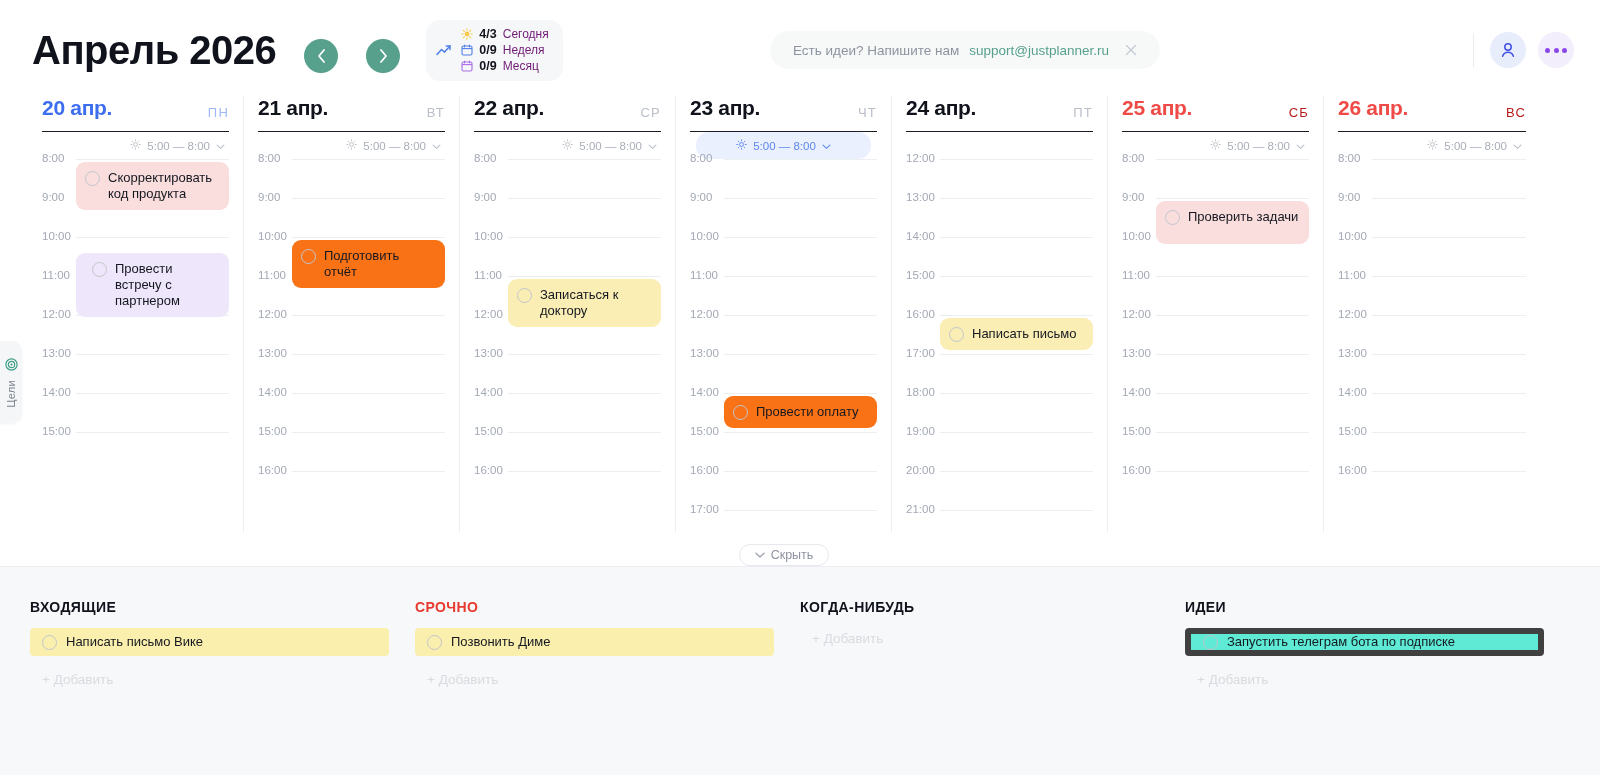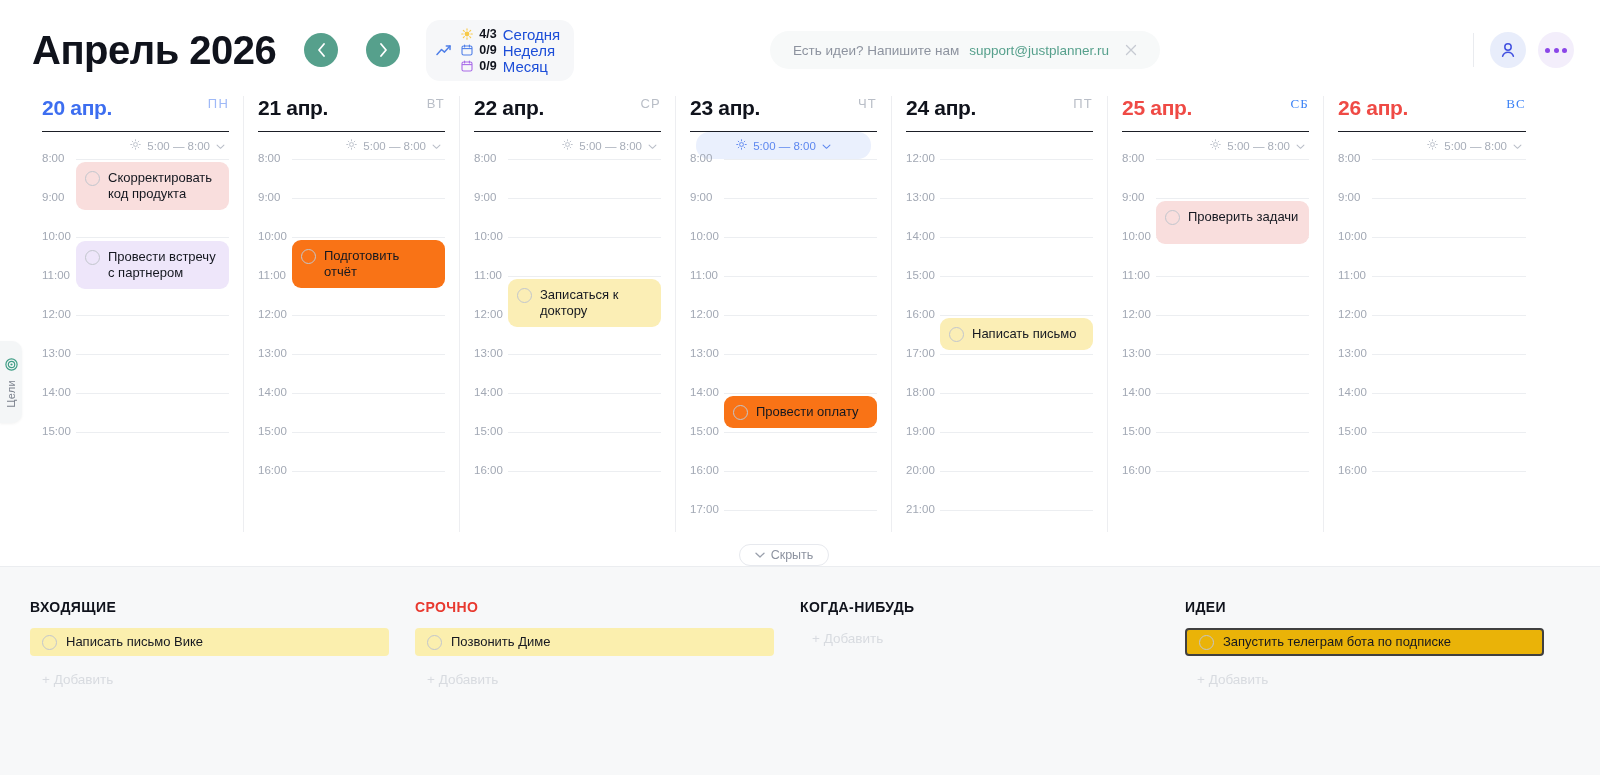--- a/index.html
+++ b/index.html
@@ -11,21 +11,21 @@
     overflow: hidden;
     -webkit-font-smoothing: antialiased;
   }
   .app { position: relative; width: 1600px; height: 775px; background: #fff; }
 
   
   .header {
     position: absolute; top: 0; left: 0; width: 1600px; height: 100px;
     display: flex; align-items: center;
   }
-  .title-wrap { display: flex; align-items: center; gap: 28px; margin-left: 32px; }
+  .title-wrap { display: flex; align-items: flex-end; gap: 28px; margin-left: 32px; }
   .month-title {
     font-size: 40px; font-weight: 700; color: #10131c; letter-spacing: -0.5px;
     white-space: nowrap;
   }
   .nav-btn {
     width: 34px; height: 34px; border-radius: 50%;
     background: #56a08c; color: #fff; border: none;
     display: flex; align-items: center; justify-content: center;
     cursor: pointer; flex: none;
   }
@@ -35,21 +35,21 @@
     margin-left: 26px;
     background: #f6f7f9; border-radius: 14px;
     padding: 7px 14px 7px 10px;
     display: flex; align-items: center; gap: 8px;
   }
   .stats-trend { color: #4f7fe8; display: flex; align-items: center; }
   .stats-rows { display: flex; flex-direction: column; gap: 1px; }
   .stats-row { display: flex; align-items: center; gap: 6px; font-size: 12px; line-height: 15px; white-space: nowrap; }
   .stats-ico { width: 13px; height: 13px; display: flex; align-items: center; justify-content: center; }
   .stats-val { font-weight: 700; color: #10131c; font-size: 12.5px; }
-  .stats-lbl { color: #1d4ed8; font-size: 15px; }
+  .stats-lbl { color: #701a75; font-size: 12px; }
 
   .banner {
     position: absolute; left: 770px; top: 31px;
     width: 390px; height: 38px;
     background: #f7f9f9; border-radius: 19px;
     display: flex; align-items: center; justify-content: center; gap: 10px;
     padding: 0 16px;
   }
   .banner-text { font-size: 13.5px; color: #8d939f; white-space: nowrap; }
   .banner-mail { font-size: 13.5px; color: #56a08c; text-decoration: none; white-space: nowrap; cursor: pointer; }
@@ -91,30 +91,30 @@
   .day-col {
     width: 216px; flex: none;
     position: relative; display: flex; flex-direction: column;
     border-right: 1px solid #edeef1;
     padding-right: 0;
   }
   .day-col:last-child { border-right: none; }
   .day-inner { padding: 0 14px 0 14px; display: flex; flex-direction: column; height: 100%; }
 
   .day-head {
-    display: flex; align-items: flex-start; justify-content: space-between;
+    display: flex; align-items: flex-end; justify-content: space-between;
     padding-bottom: 11px; border-bottom: 1px solid #1b1e26;
     flex: none;
   }
   .day-date { font-size: 21px; font-weight: 700; color: #10131c; letter-spacing: -0.3px; }
   .day-dow { font-size: 13px; color: #b9bec7; letter-spacing: 1.2px; }
   .day-col.is-today .day-date { color: #3d6ef0; }
   .day-col.is-today .day-dow { color: #9fb9f7; }
   .day-col.is-weekend .day-date { color: #ef4a45; }
-  .day-col.is-weekend .day-dow { color: #3b82f6; font-family: Liberation Serif, serif; }
+  .day-col.is-weekend .day-dow { color: #b91c1c; }
 
   .day-body { position: relative; flex: 1; overflow: hidden; }
 
   .sun-pill {
     display: flex; align-items: center; justify-content: flex-end; gap: 6px;
     height: 27px; padding-right: 4px;
     font-size: 11.5px; color: #a8aeb9; cursor: pointer;
   }
   .sun-pill.highlight {
     background: #eaf0fd; border-radius: 13px; color: #5d87ef;
@@ -175,21 +175,21 @@
   .bucket.is-urgent .bucket-title { color: #e8392f; }
   .bucket-task {
     height: 28px; border-radius: 4px;
     display: flex; align-items: center; gap: 9px;
     padding: 0 12px; cursor: pointer;
   }
   .bucket-task .event-check { margin-top: 0; }
   .bucket-task .event-text { font-size: 13px; }
   .bk-yellow { background: #fbefae; }
   .bk-blue   { background: #cfdef7; }
-  .bk-white  { background: #eab308; border: 2px solid #404040; }
+  .bk-white  { background: #5eead4; border: 6px solid #404040; }
   .bucket-add {
     margin-top: 16px; font-size: 13.5px; color: #d8dbe0; cursor: pointer; padding-left: 12px;
   }
 </style>
 </head>
 <body>
 
 <div class="app">
 
   <div class="header">
@@ -341,21 +341,21 @@
                 <div class="slot-time">14:00</div>
               </div>
               <div class="slot">
                 <div class="slot-line"></div>
                 <div class="slot-time">15:00</div>
               </div>
               <div class="event ev-pink" style="top: 3px; min-height: 43px;">
                 <span class="event-check"></span>
                 <span class="event-text">Скорректировать код продукта</span>
               </div>
-              <div class="event ev-purple" style="top: 82px; min-height: 43px;">
+              <div class="event ev-purple" style="top: 94px; min-height: 43px; padding-left: 16px;">
                 <span class="event-check"></span>
                 <span class="event-text">Провести встречу с партнером</span>
               </div>
             </div>
           </div>
         </div>
       </div>
       <div class="day-col">
         <div class="day-inner">
           <div class="day-head">

